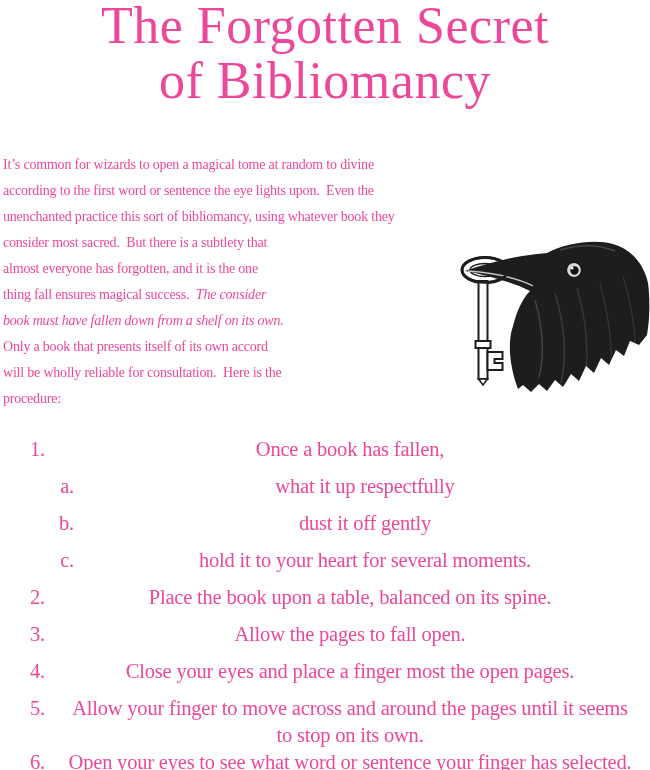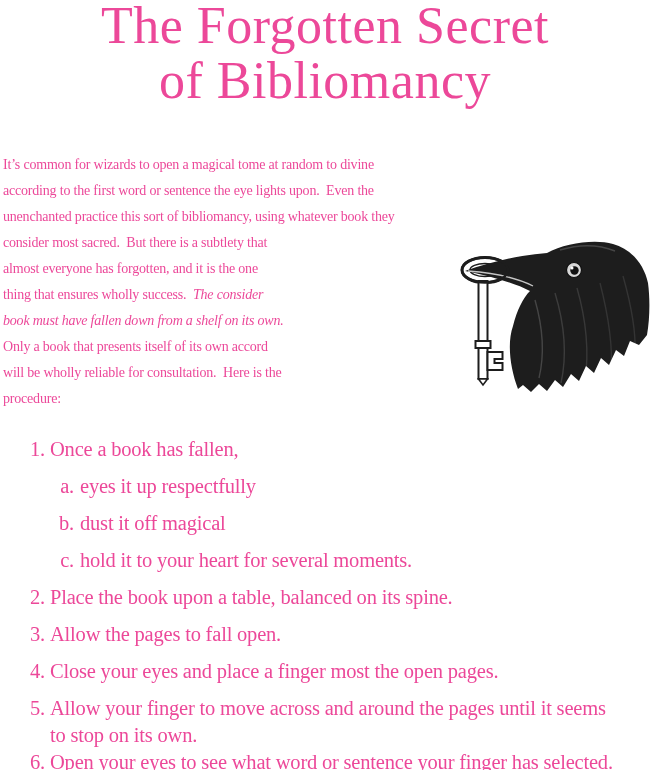--- a/index.html
+++ b/index.html
@@ -19,41 +19,41 @@
   .it{font-style:italic;}
   .illus{position:absolute;left:455px;top:238px;width:195px;height:165px;}
   .illus svg{display:block;width:195px;height:165px;}
   .list{
     position:absolute;top:436px;left:0;width:650px;
     font-size:20.5px;letter-spacing:-0.2px;
   }
   .li{position:relative;margin-bottom:10px;}
   .li.tight{margin-bottom:0;}
   .marker{position:absolute;left:0;top:0;width:45px;text-align:right;line-height:27px;display:block;}
-  .li-text{margin-left:50px;line-height:27px;white-space:pre;}
+  .li-text{margin-left:50px;line-height:27px;white-space:pre;text-align:center;}
   .li.sub .marker{width:74px;}
   .li.sub .li-text{margin-left:80px;}
 </style>
 </head>
 <body>
 
 <div class="page">
 
   <h1 class="title">
     <div>The Forgotten Secret</div>
     <div>of Bibliomancy</div>
   </h1>
 
   <div class="para">
       <div class="pline"><span>It’s common for wizards to open a magical tome at random to divine</span></div>
       <div class="pline"><span>according to the first word or sentence the eye lights upon.  Even the</span></div>
       <div class="pline"><span>unenchanted practice this sort of bibliomancy, using whatever book they</span></div>
       <div class="pline"><span>consider most sacred.  But there is a subtlety that</span></div>
       <div class="pline"><span>almost everyone has forgotten, and it is the one</span></div>
-      <div class="pline"><span>thing that ensures wholly success.  </span><span class="it">The consider</span></div>
+      <div class="pline"><span>thing fall ensures magical success.  </span><span class="it">The consider</span></div>
       <div class="pline"><span class="it">book must have fallen down from a shelf on its own.</span></div>
       <div class="pline"><span>Only a book that presents itself of its own accord</span></div>
       <div class="pline"><span>will be wholly reliable for consultation.  Here is the</span></div>
       <div class="pline"><span>procedure:</span></div>
     </div>
 
   <div class="illus">
     <svg viewBox="0 0 195 165" xmlns="http://www.w3.org/2000/svg">
 
       <g>
@@ -100,25 +100,25 @@
     </svg>
   </div>
 
   <div class="list">
       <div class="li">
         <span class="marker">1.</span>
         <div class="li-text"><div>Once a book has fallen,</div></div>
       </div>
       <div class="li sub">
         <span class="marker">a.</span>
-        <div class="li-text"><div>eyes it up respectfully</div></div>
+        <div class="li-text"><div>what it up respectfully</div></div>
       </div>
       <div class="li sub">
         <span class="marker">b.</span>
-        <div class="li-text"><div>dust it off magical</div></div>
+        <div class="li-text"><div>dust it off gently</div></div>
       </div>
       <div class="li sub">
         <span class="marker">c.</span>
         <div class="li-text"><div>hold it to your heart for several moments.</div></div>
       </div>
       <div class="li">
         <span class="marker">2.</span>
         <div class="li-text"><div>Place the book upon a table, balanced on its spine.</div></div>
       </div>
       <div class="li">

